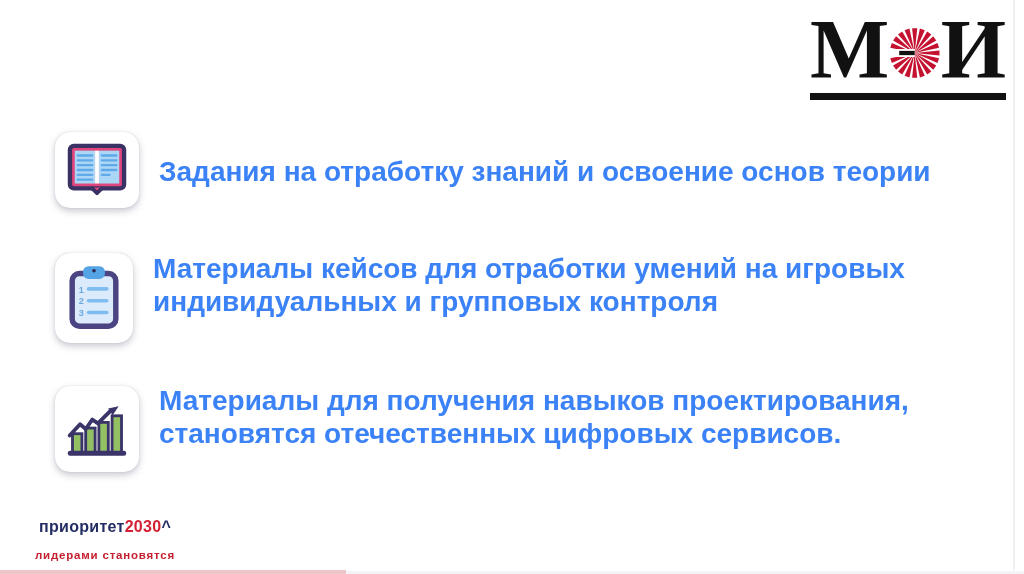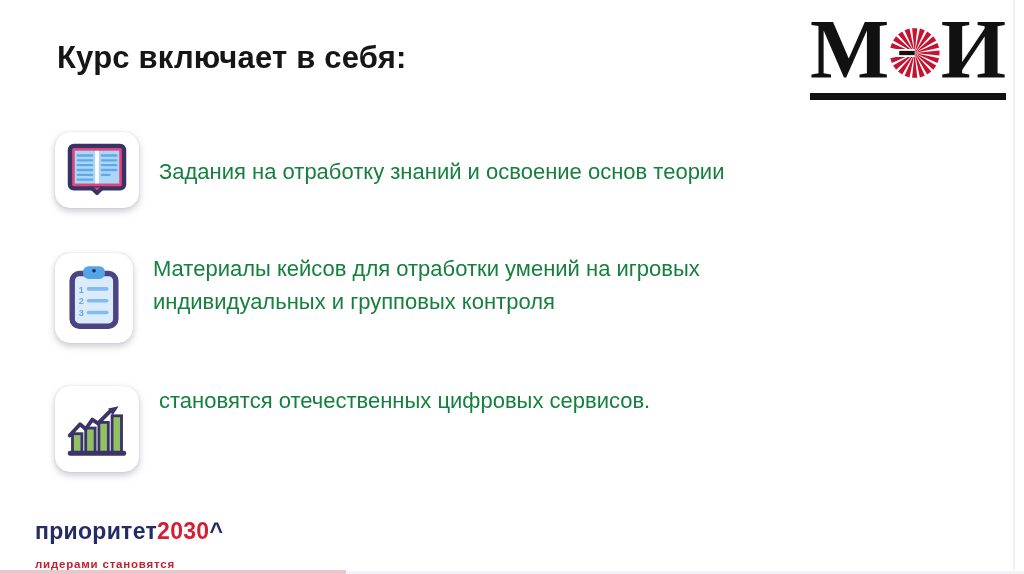--- a/index.html
+++ b/index.html
@@ -29,40 +29,39 @@
   .item { position:absolute; left:55px; display:flex; gap:20px; width:880px; }
   .item.r1 { top:132px; }
   .item.r2 { top:252px; }
   .item.r3 { top:384px; }
   .sticker { flex:none; background:#fff; border-radius:15px; display:flex;
              align-items:center; justify-content:center;
              box-shadow:0 3px 7px rgba(130,130,150,.45), 0 0 1px rgba(160,160,175,.5); }
   .sticker.book  { width:84px; height:76px; }
   .sticker.clip  { width:78px; height:90px; margin-top:1px; }
   .sticker.chart { width:84px; height:86px; margin-top:2px; }
-  .item-text { font-size:22px; line-height:33px; color:#15803d; }
+  .item-text { font-size:28px; line-height:33px; color:#3b82f6;font-weight:bold; }
   .item.r1 .item-text { padding-top:23px; }
   .item.r2 .item-text, .item.r3 .item-text { padding-top:0; }
   .line { display:block; white-space:pre; }
 
   
   .prio { position:absolute; left:35px; top:518px; }
-  .prio-row { font-weight:700; font-size:23px; letter-spacing:0.3px; }
+  .prio-row { font-weight:700; font-size:16px; letter-spacing:0.3px;text-align:center; }
   .prio-word { color:#232d63; }
   .prio-year { color:#d41f33; }
   .prio-caret { color:#232d63; }
   .prio-tag { margin-top:13px; font-weight:700; font-size:11.5px; letter-spacing:0.8px;
               color:#c5202f; }
 </style>
 </head>
 <body>
 
 <div class="slide">
 
-  <h1 class="title">Курс включает в себя:</h1>
 
   <div class="mei">
     <div class="mei-row">
       <span class="mei-letter">М</span>
       <svg class="mei-burst" viewBox="0 0 100 100">
         <g fill="#c41230">
           <path d="M50,50 L45.2,3.5 L54.8,3.5 Z"></path>
           <path d="M50,50 L45.2,3.5 L54.8,3.5 Z" transform="rotate(18,50,50)"></path>
           <path d="M50,50 L45.2,3.5 L54.8,3.5 Z" transform="rotate(36,50,50)"></path>
           <path d="M50,50 L45.2,3.5 L54.8,3.5 Z" transform="rotate(54,50,50)"></path>
@@ -151,20 +150,21 @@
           <rect x="23" y="32" width="10" height="26"></rect>
           <rect x="37" y="26" width="10" height="32"></rect>
           <rect x="51" y="19" width="10" height="39"></rect>
         </g>
         <rect x="4" y="56" width="62" height="5.5" rx="2.5" fill="#3a3468"></rect>
         <polyline points="6,40 17,28 23,33 30,23 36,27 49,14" fill="none" stroke="#3a3468" stroke-width="4" stroke-linecap="round" stroke-linejoin="round"></polyline>
         <polygon points="58,9 51.6,18.4 46.8,11.2" fill="#3a3468"></polygon>
       </svg>
     </div>
     <div class="item-text">
+      <span class="line">Материалы для получения навыков проектирования,</span>
       <span class="line">становятся отечественных цифровых сервисов.</span>
     </div>
   </div>
 
   <div class="prio">
     <div class="prio-row">
       <span class="prio-word">приоритет</span><span class="prio-year">2030</span><span class="prio-caret">^</span>
     </div>
     <div class="prio-tag">лидерами становятся</div>
   </div>

